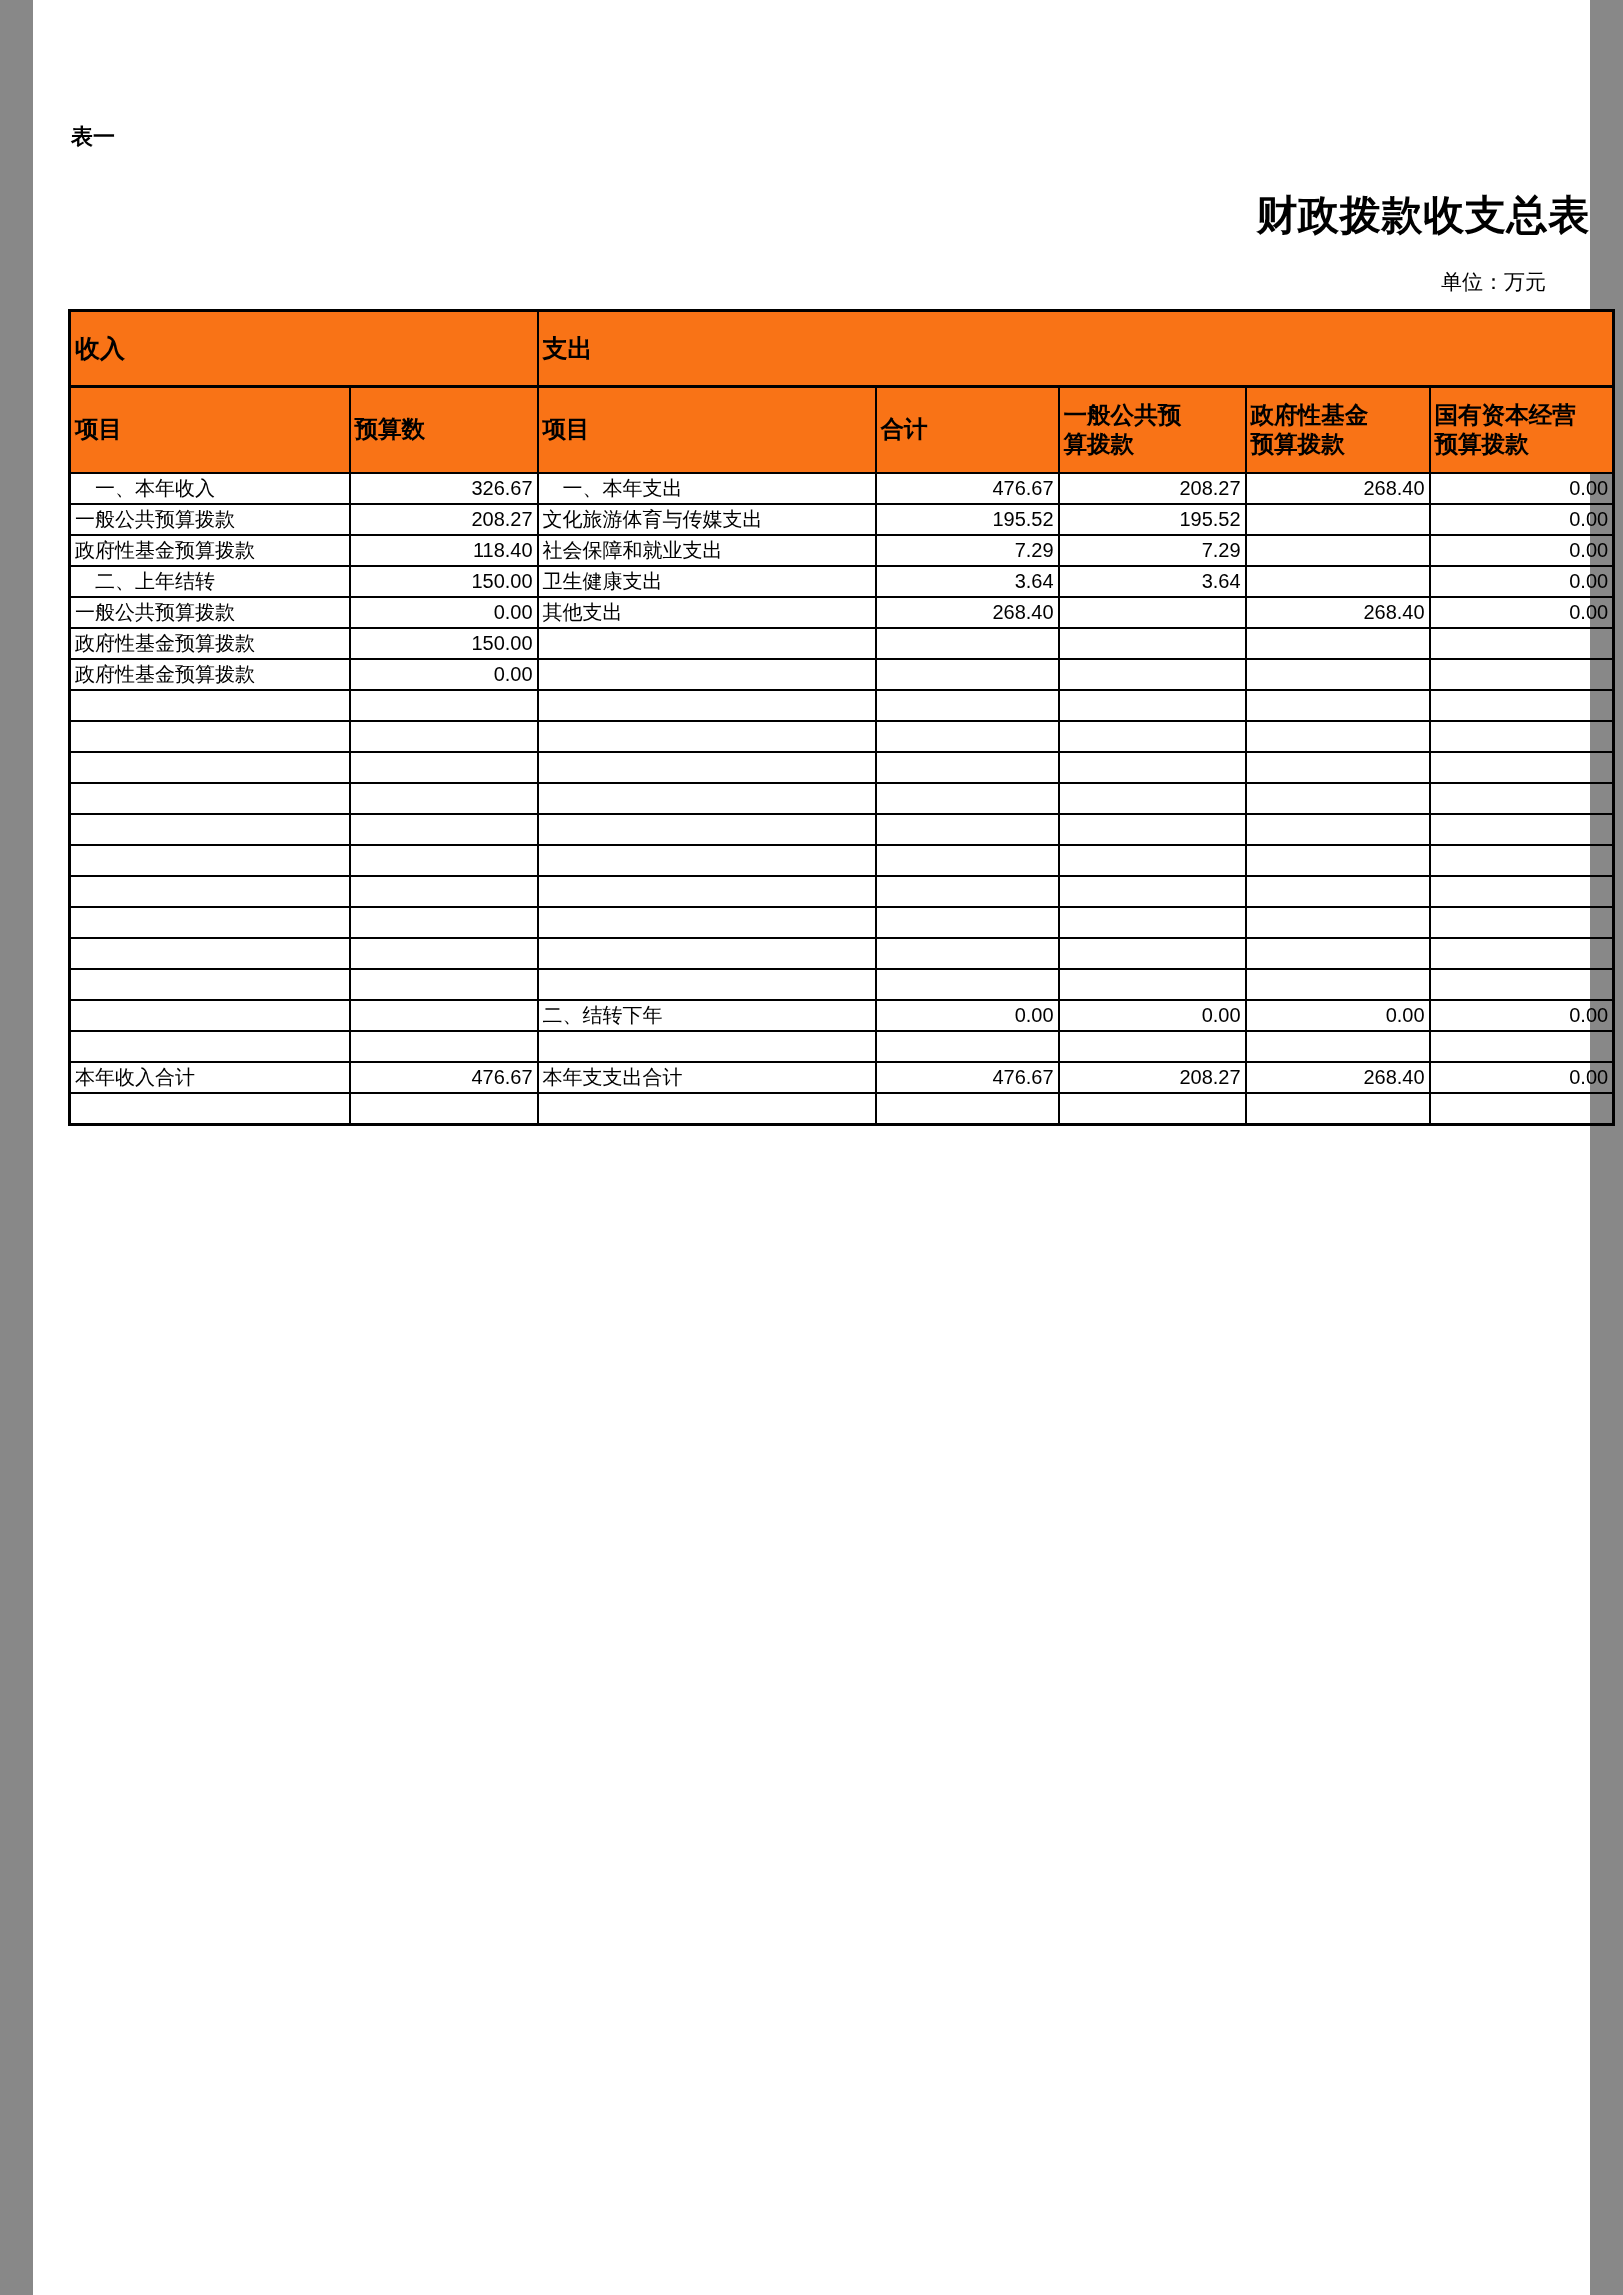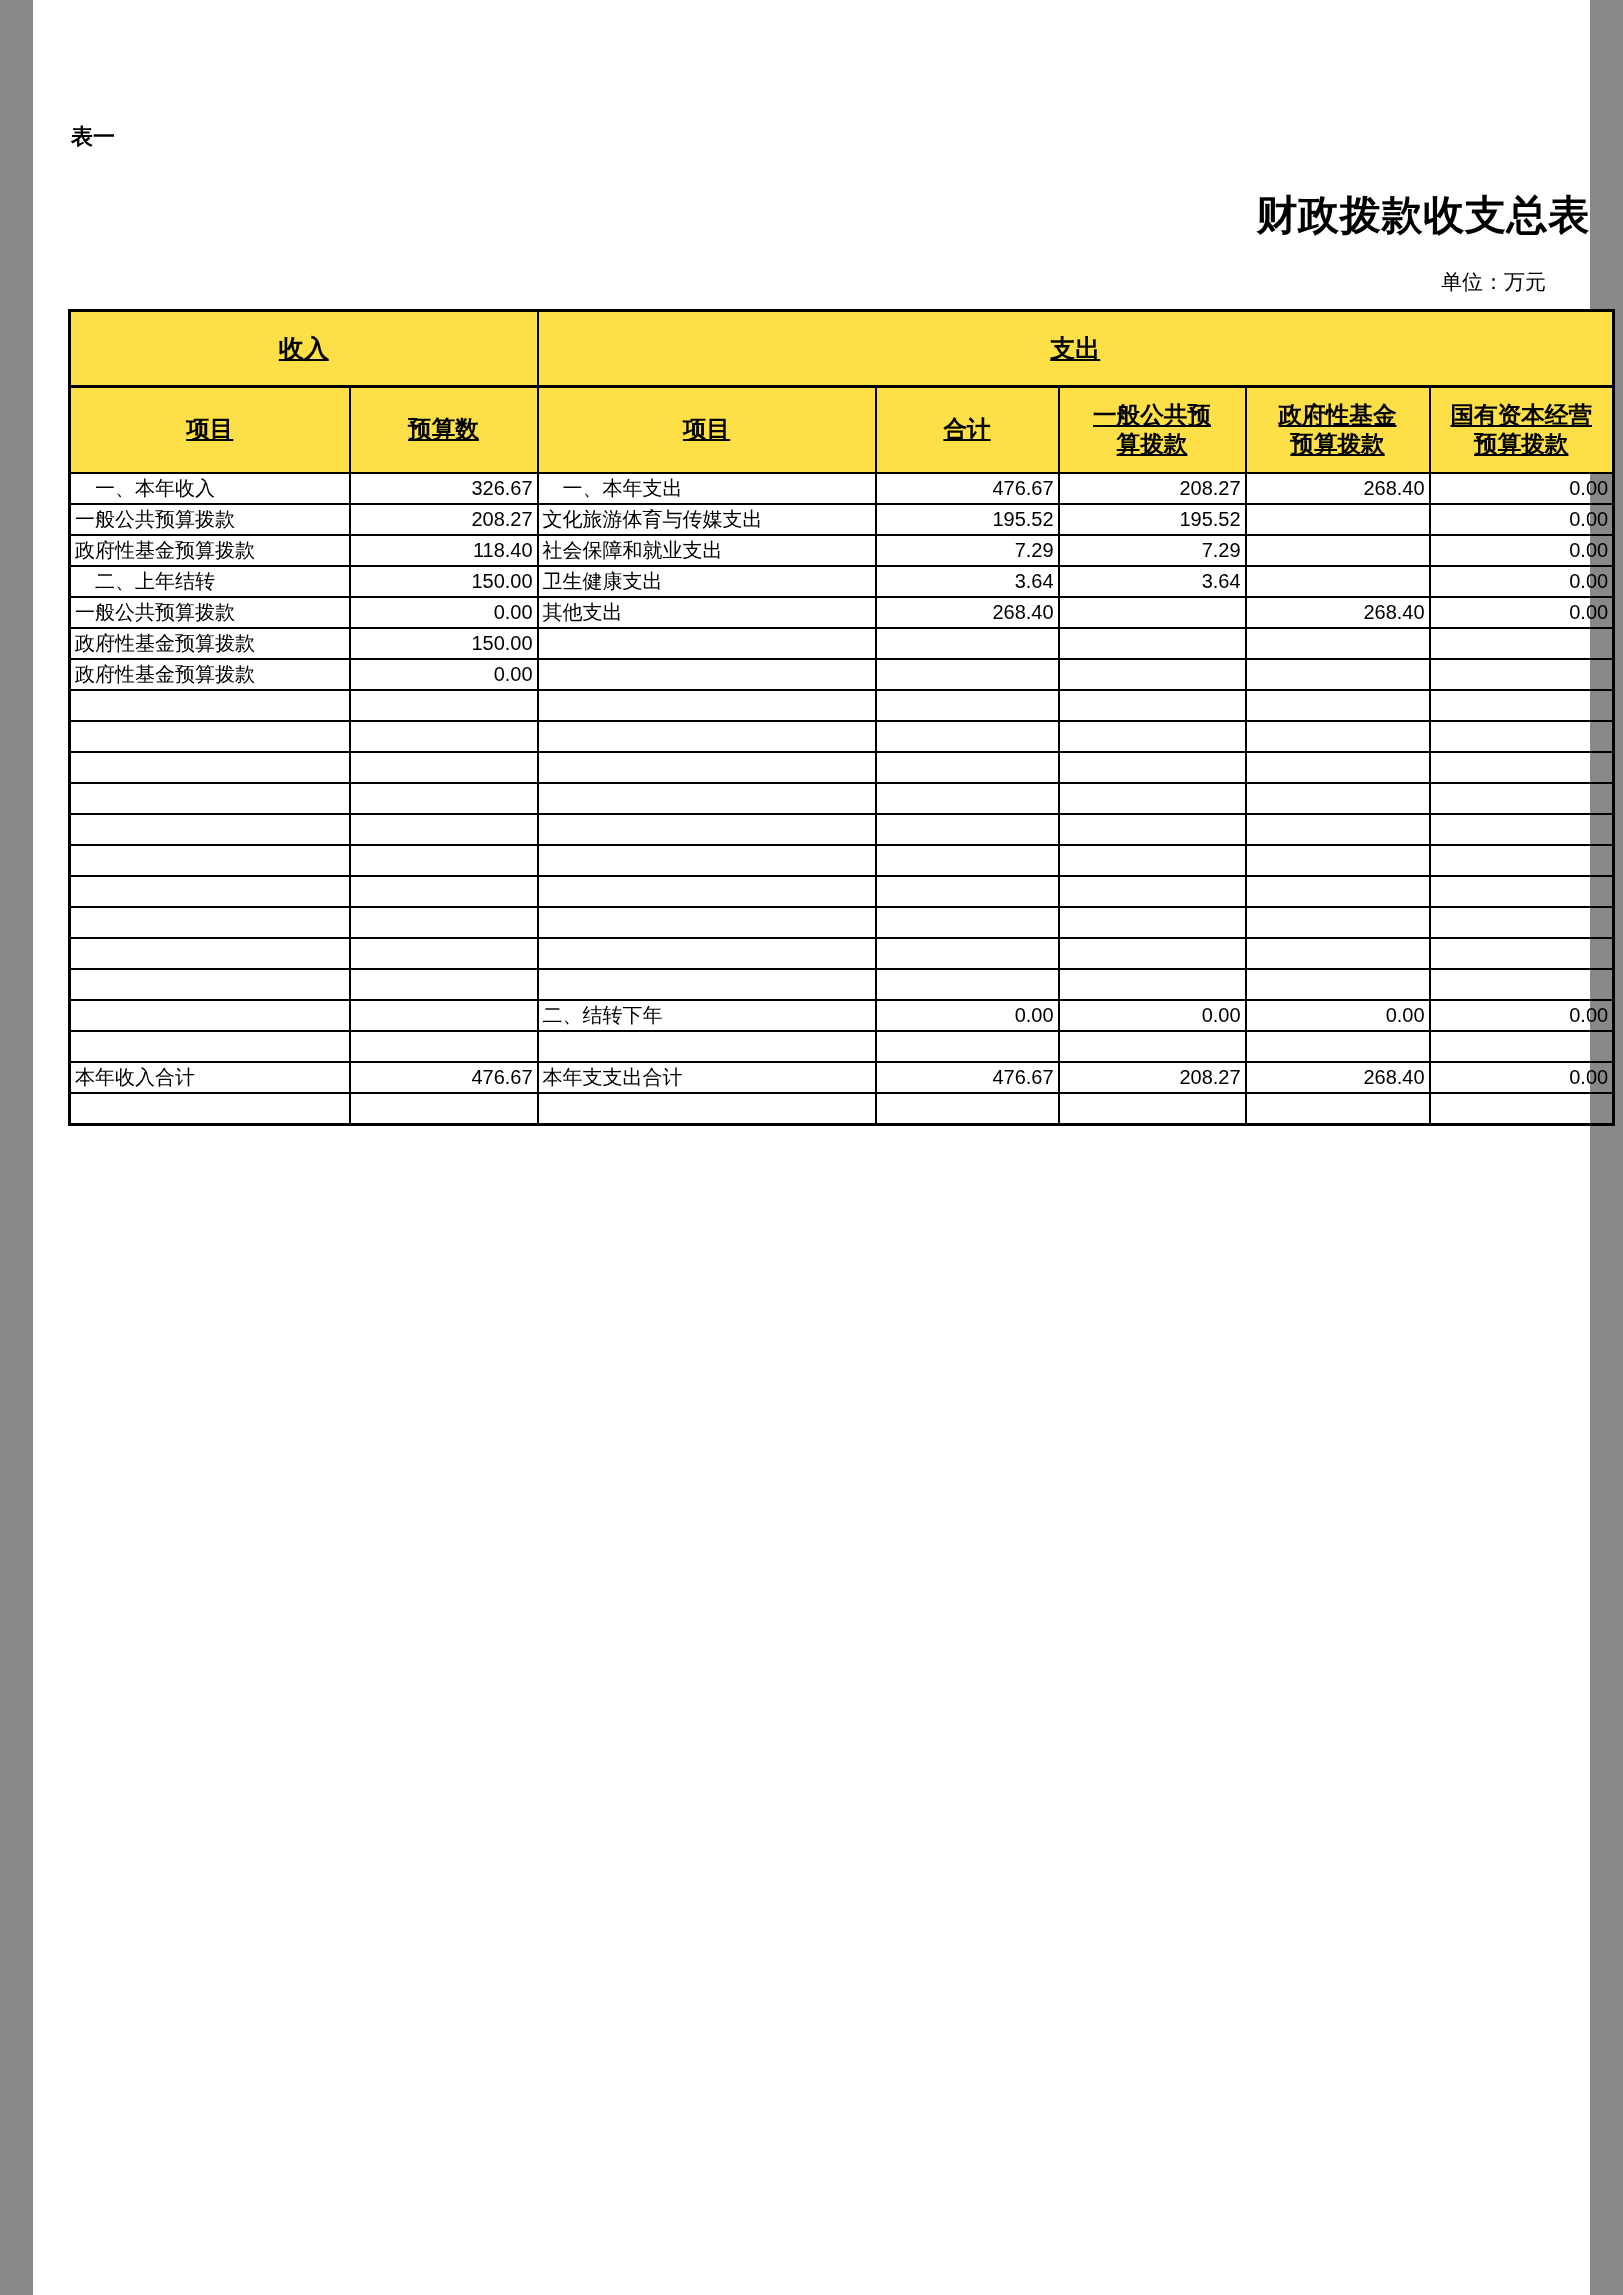--- a/index.html
+++ b/index.html
@@ -66,23 +66,22 @@
   }
   thead tr.col-row th {
     height: 84px;
     font-size: 23.6px;
     white-space: pre-line;
     line-height: 1.25;
   }
   table.summary th {
     font-family: "Liberation Serif", "DejaVu Serif", serif;
     font-weight: bold;
-    text-align: center;
-    background: #fde047;
-    text-decoration: underline;
+    text-align: left;
+    background: #f97316;
   }
   tbody tr { height: 31px; }
   tbody td { font-size: 20px; white-space: nowrap; }
   td.c-item {
     text-align: left;
     font-family: "Liberation Serif", "DejaVu Serif", serif;
     margin-left: 6px;
   }
   td.c-num {
     text-align: right;

